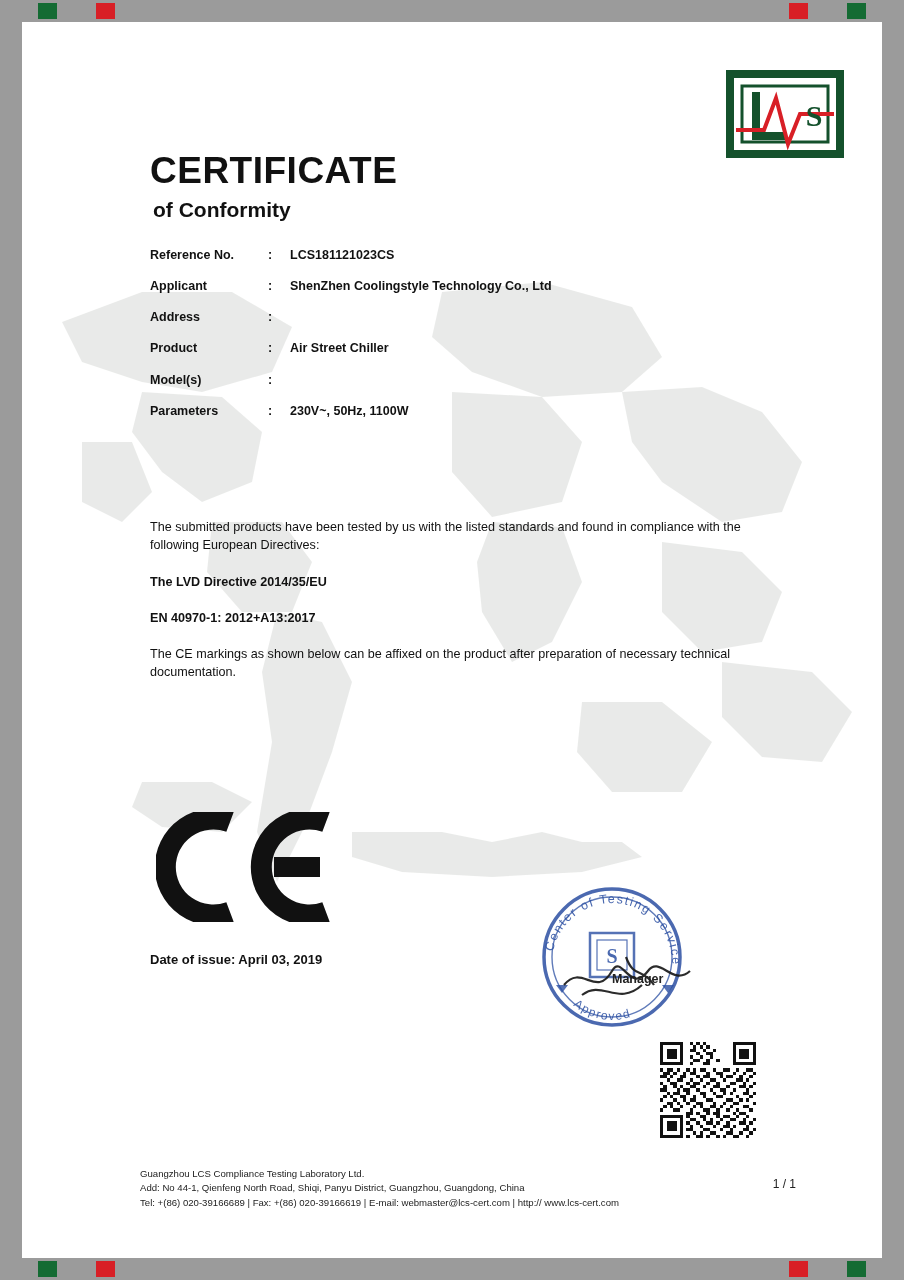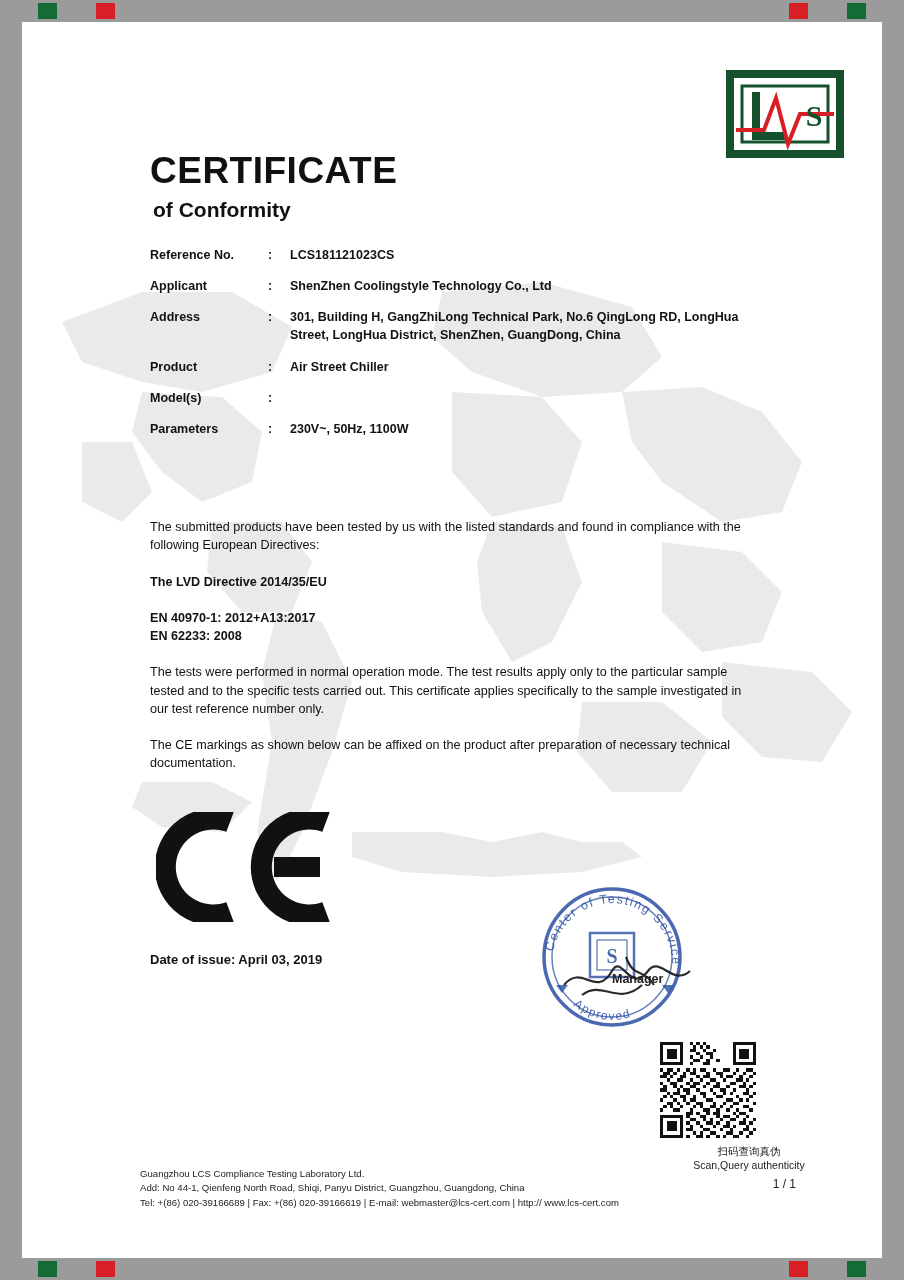--- a/index.html
+++ b/index.html
@@ -265,21 +265,20 @@
         <div class="field-value">LCS181121023CS</div>
       </div>
       <div class="field-row">
         <div class="field-label">Applicant</div>
         <div class="field-colon">:</div>
         <div class="field-value">ShenZhen Coolingstyle Technology Co., Ltd</div>
       </div>
       <div class="field-row">
         <div class="field-label">Address</div>
         <div class="field-colon">:</div>
-        <div class="field-value">301, Building H, GangZhiLong Technical Park, No.6 QingLong RD, LongHua Street, LongHua District, ShenZhen, GuangDong, China</div>
       </div>
       <div class="field-row">
         <div class="field-label">Product</div>
         <div class="field-colon">:</div>
         <div class="field-value">Air Street Chiller</div>
       </div>
       <div class="field-row">
         <div class="field-label">Model(s)</div>
         <div class="field-colon">:</div>
       </div>
@@ -287,22 +286,20 @@
         <div class="field-label">Parameters</div>
         <div class="field-colon">:</div>
         <div class="field-value">230V~, 50Hz, 1100W</div>
       </div>
     </div>
 
     <div class="body-block" style="top:496px;">
       <p class="para">The submitted products have been tested by us with the listed standards and found in compliance with the following European Directives:</p>
       <p class="para-bold" style="margin-top:18px;">The LVD Directive 2014/35/EU</p>
       <p class="std-line" style="margin-top:18px;">EN 40970-1: 2012+A13:2017</p>
-      <p class="std-line" style="margin-bottom:18px;">EN 62233: 2008</p>
-      <p class="para" style="margin-top:18px;">The tests were performed in normal operation mode. The test results apply only to the particular sample tested and to the specific tests carried out. This certificate applies specifically to the sample investigated in our test reference number only.</p>
       <p class="para" style="margin-top:18px;">The CE markings as shown below can be affixed on the product after preparation of necessary technical documentation.</p>
     </div>
 
     <svg class="ce" width="180" height="110" viewBox="0 0 180 110">
       <path d="M74,10 A48,48 0 1,0 74,100" fill="none" stroke="#111" stroke-width="21"></path>
       <path d="M170,10 A48,48 0 1,0 170,100" fill="none" stroke="#111" stroke-width="21"></path>
       <rect x="118" y="45" width="46" height="20" fill="#111"></rect>
     </svg>
 
     <div class="date">Date of issue: April 03, 2019</div>
@@ -527,24 +524,20 @@
         <rect x="8" y="28" width="1" height="1"></rect>
           <rect x="11" y="28" width="2" height="1"></rect>
           <rect x="14" y="28" width="1" height="1"></rect>
         <rect x="17" y="28" width="1" height="1"></rect>
           <rect x="19" y="28" width="1" height="1"></rect>
           <rect x="22" y="28" width="2" height="1"></rect>
           <rect x="26" y="28" width="1" height="1"></rect>
       </g>
     </svg>
 
-    <div class="qr-caption">
-      <div>扫码查询真伪</div>
-      <div>Scan,Query authenticity</div>
-    </div>
     <div class="page-num">1 / 1</div>
 
     <div class="footer">
       <div>Guangzhou LCS Compliance Testing Laboratory Ltd.</div>
       <div>Add: No 44-1, Qienfeng North Road, Shiqi, Panyu District, Guangzhou, Guangdong, China</div>
       <div>Tel: +(86) 020-39166689  |  Fax: +(86) 020-39166619  |  E-mail: webmaster@lcs-cert.com  |  http:// www.lcs-cert.com</div>
     </div>
 
   </div>
 </div>

